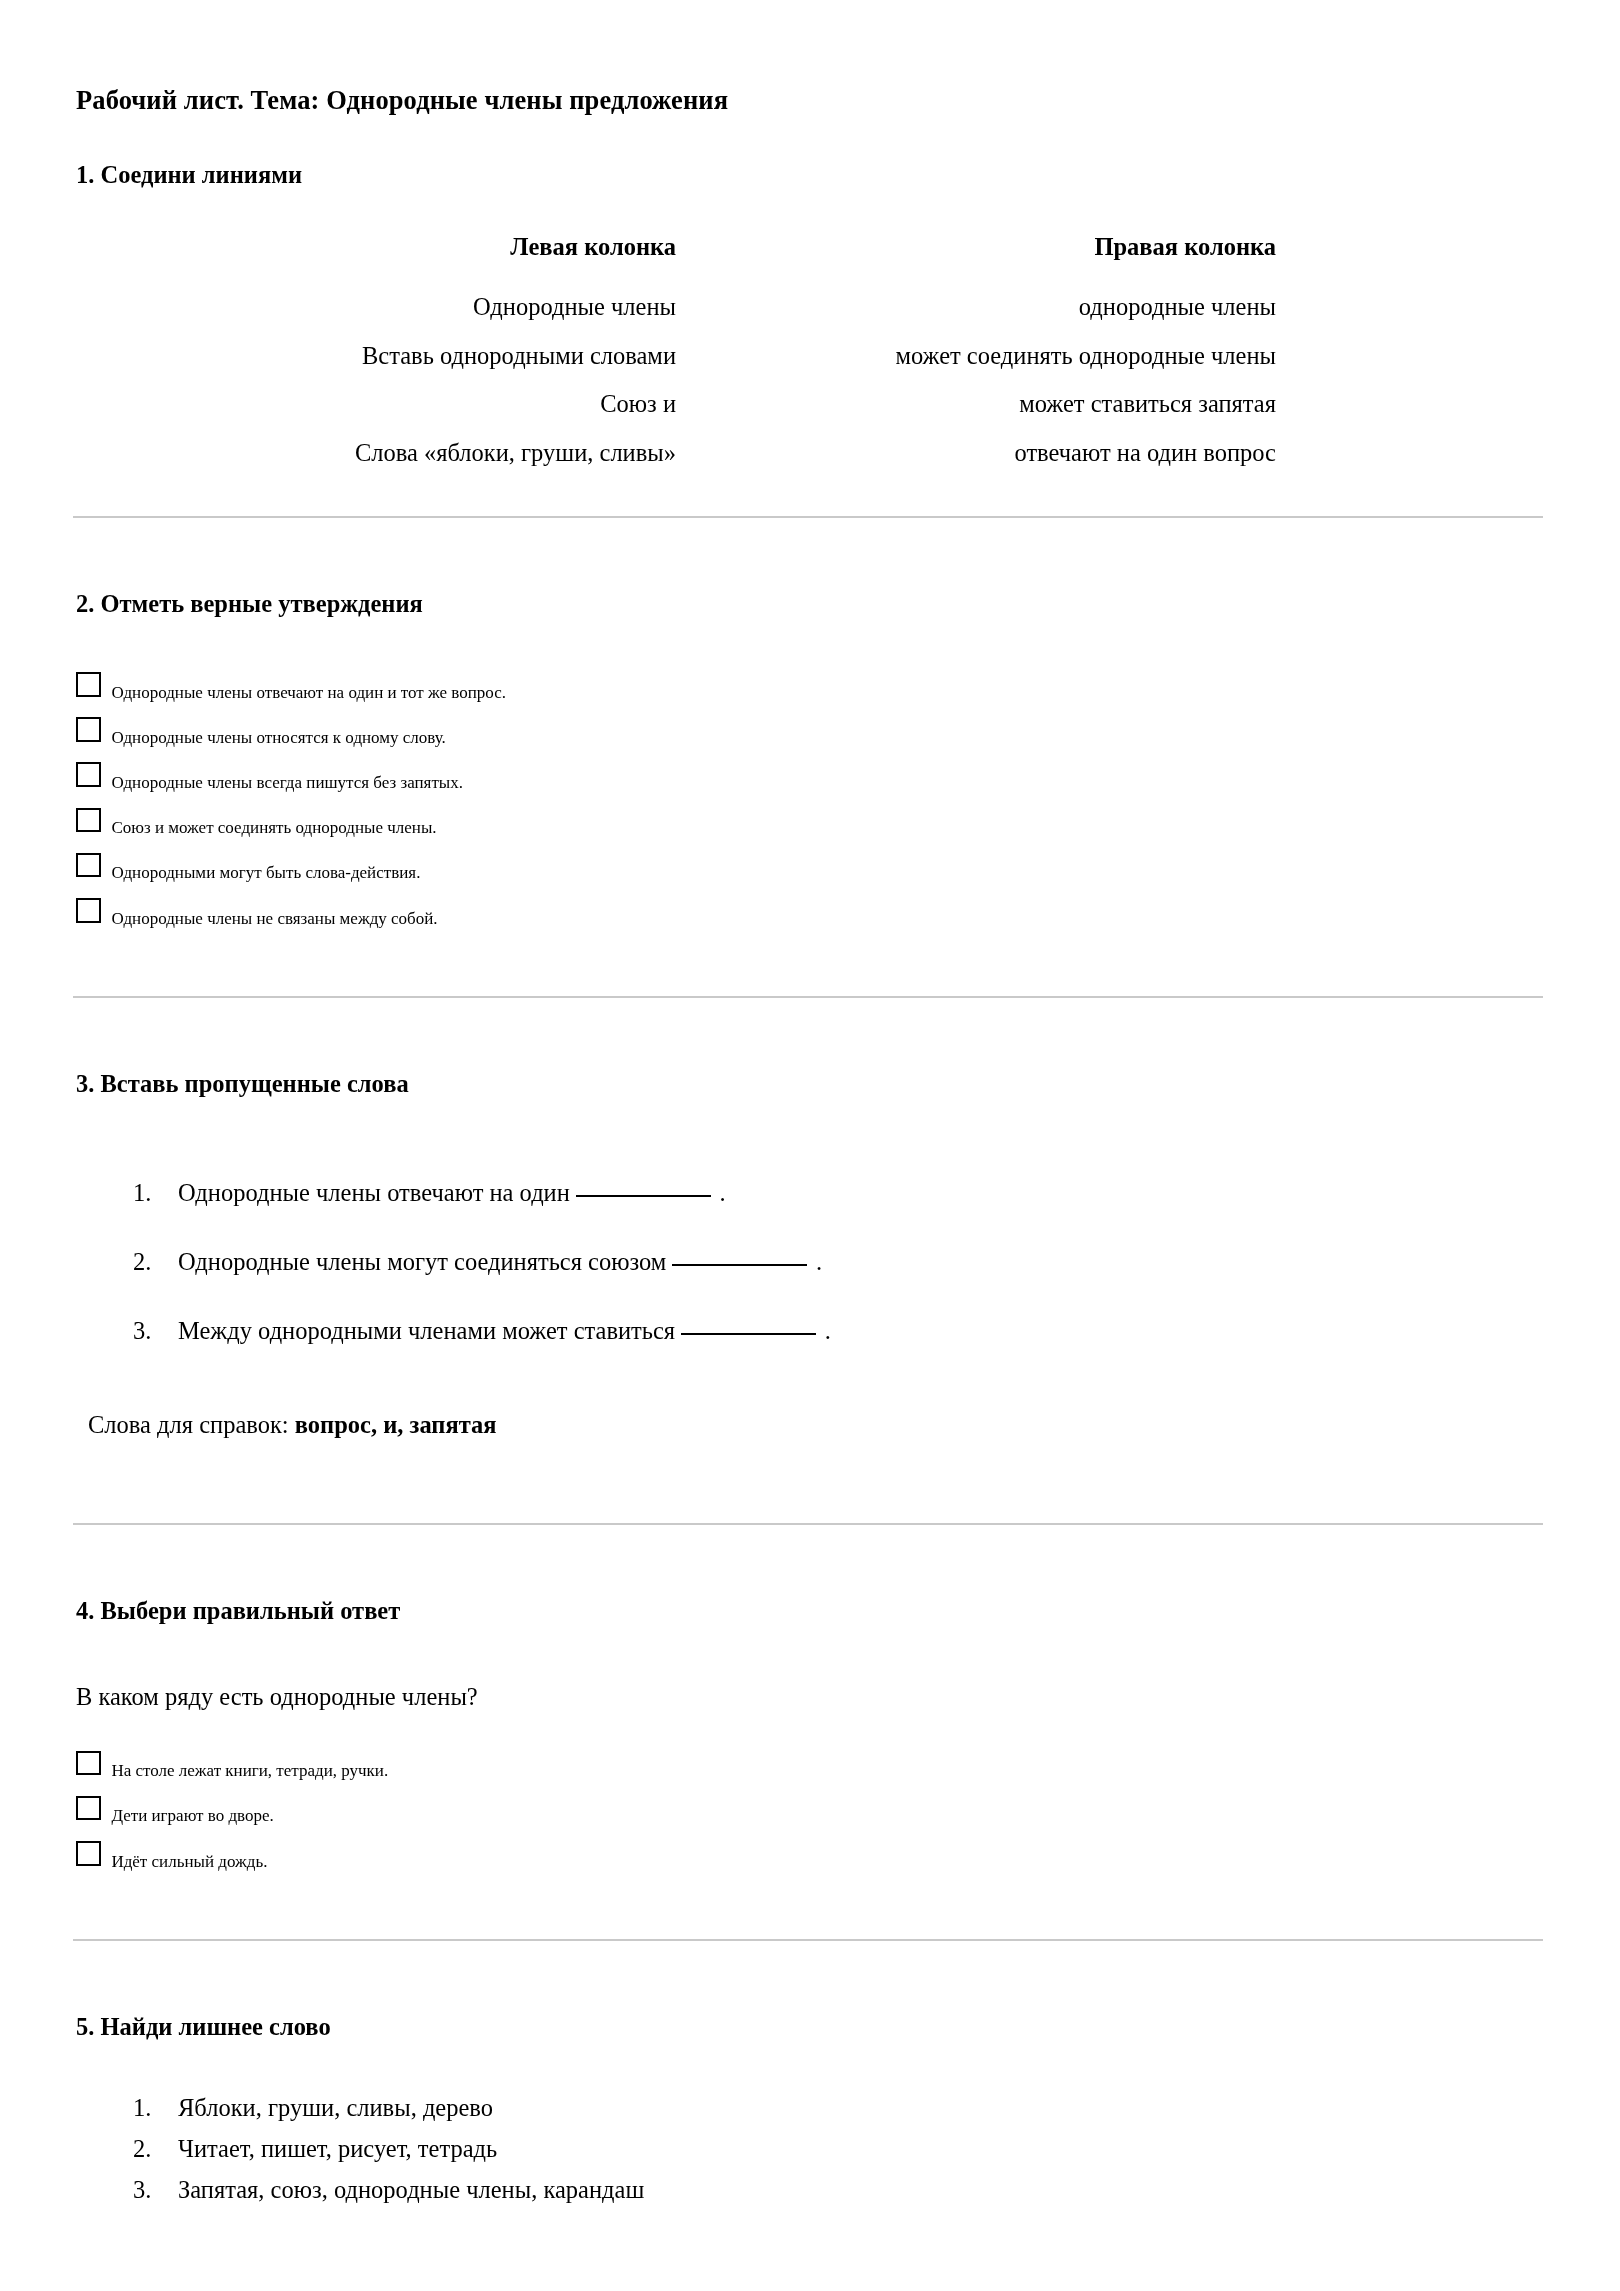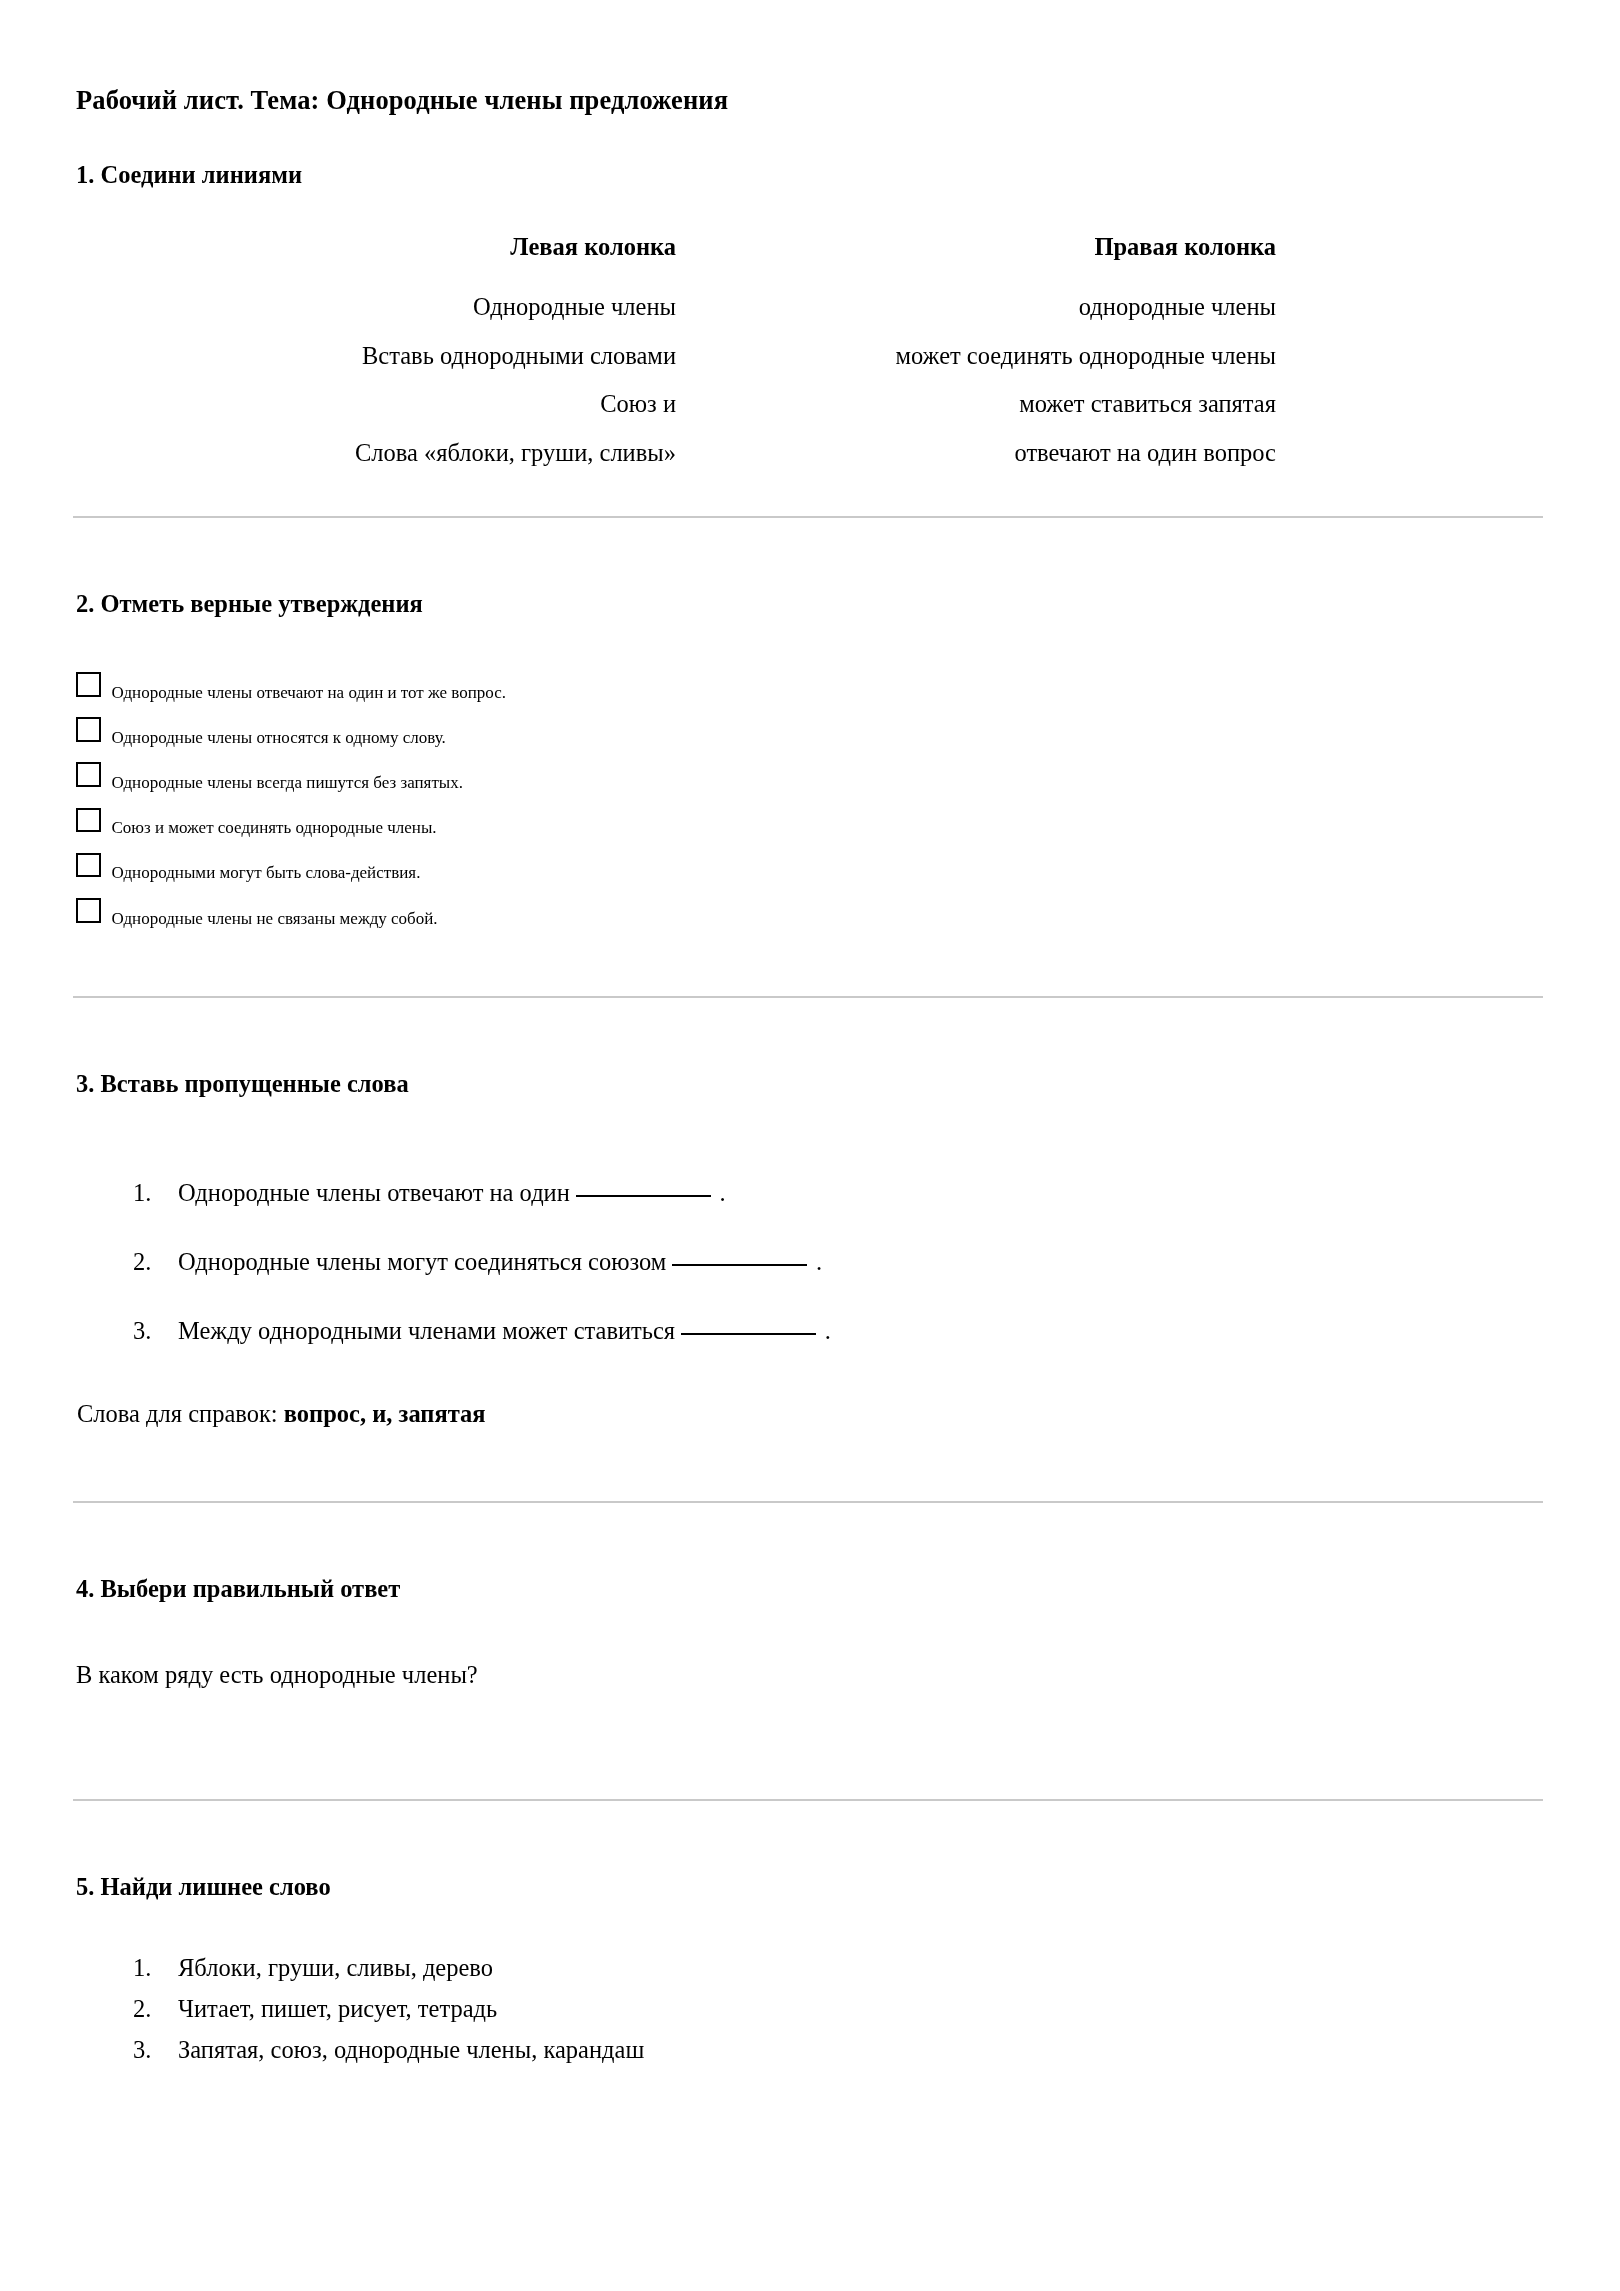--- a/index.html
+++ b/index.html
@@ -135,21 +135,21 @@
   .blank-line {
     display: inline-block;
     border-bottom: 2px solid #000;
     width: 135px;
     margin: 0 8.8px 0 5.9px;
     position: relative;
     top: -3.9px;
   }
   .fill-sentence { display: inline-flex; align-items: baseline; margin-top: 28px; }
 
-  .ref-words { font-size: 24.5px; line-height: 1.35; margin: 1px; }
+  .ref-words { font-size: 24.5px; line-height: 1.35; margin: 12px; }
   .ref-words b { font-weight: bold; }
 </style>
 </head>
 <body>
 
 <div class="page">
 
   <h1 class="doc-title">Рабочий лист. Тема: Однородные члены предложения</h1>
 
   <div class="gap-md"></div>
@@ -277,20 +277,34 @@
 
   <div>
     <h2 class="section-heading">4. Выбери правильный ответ</h2>
 
     <div class="gap-lg"></div>
 
     <p class="body-text">В каком ряду есть однородные члены?</p>
 
     <div class="gap-md"></div>
 
+    <ul class="check-list">
+      <li>
+        <span class="checkbox-glyph"></span>
+        <span>На столе лежат книги, тетради, ручки.</span>
+      </li>
+      <li>
+        <span class="checkbox-glyph"></span>
+        <span>Дети играют во дворе.</span>
+      </li>
+      <li>
+        <span class="checkbox-glyph"></span>
+        <span>Идёт сильный дождь.</span>
+      </li>
+    </ul>
   </div>
 
   <div class="gap-xl"></div>
   <hr class="divider">
   <div class="gap-xl"></div>
 
   <div>
     <h2 class="section-heading">5. Найди лишнее слово</h2>
 
     <div class="gap-lg"></div>

